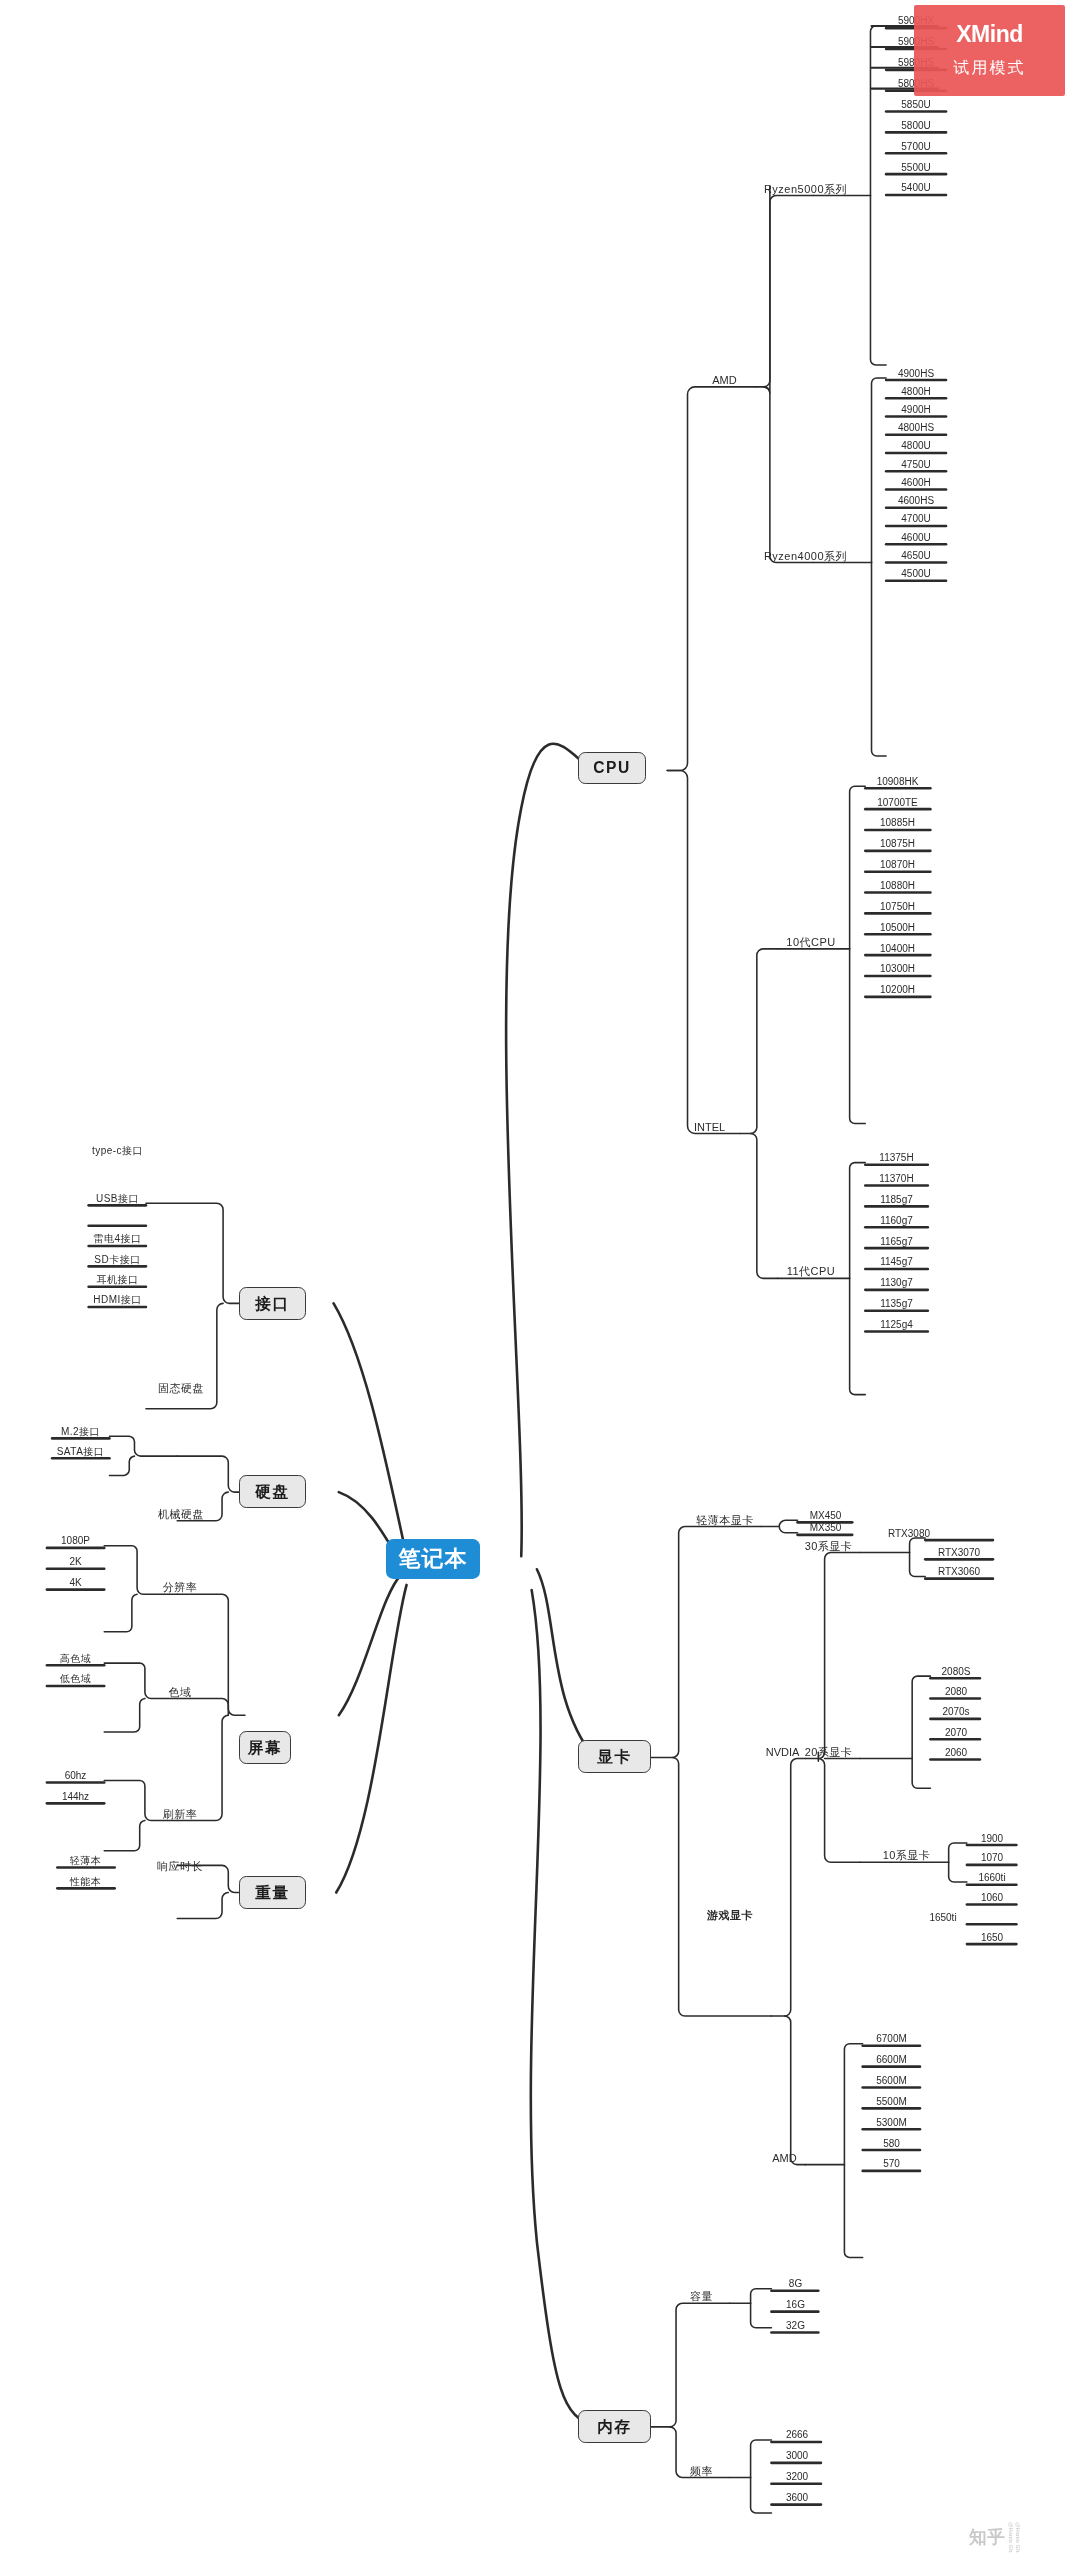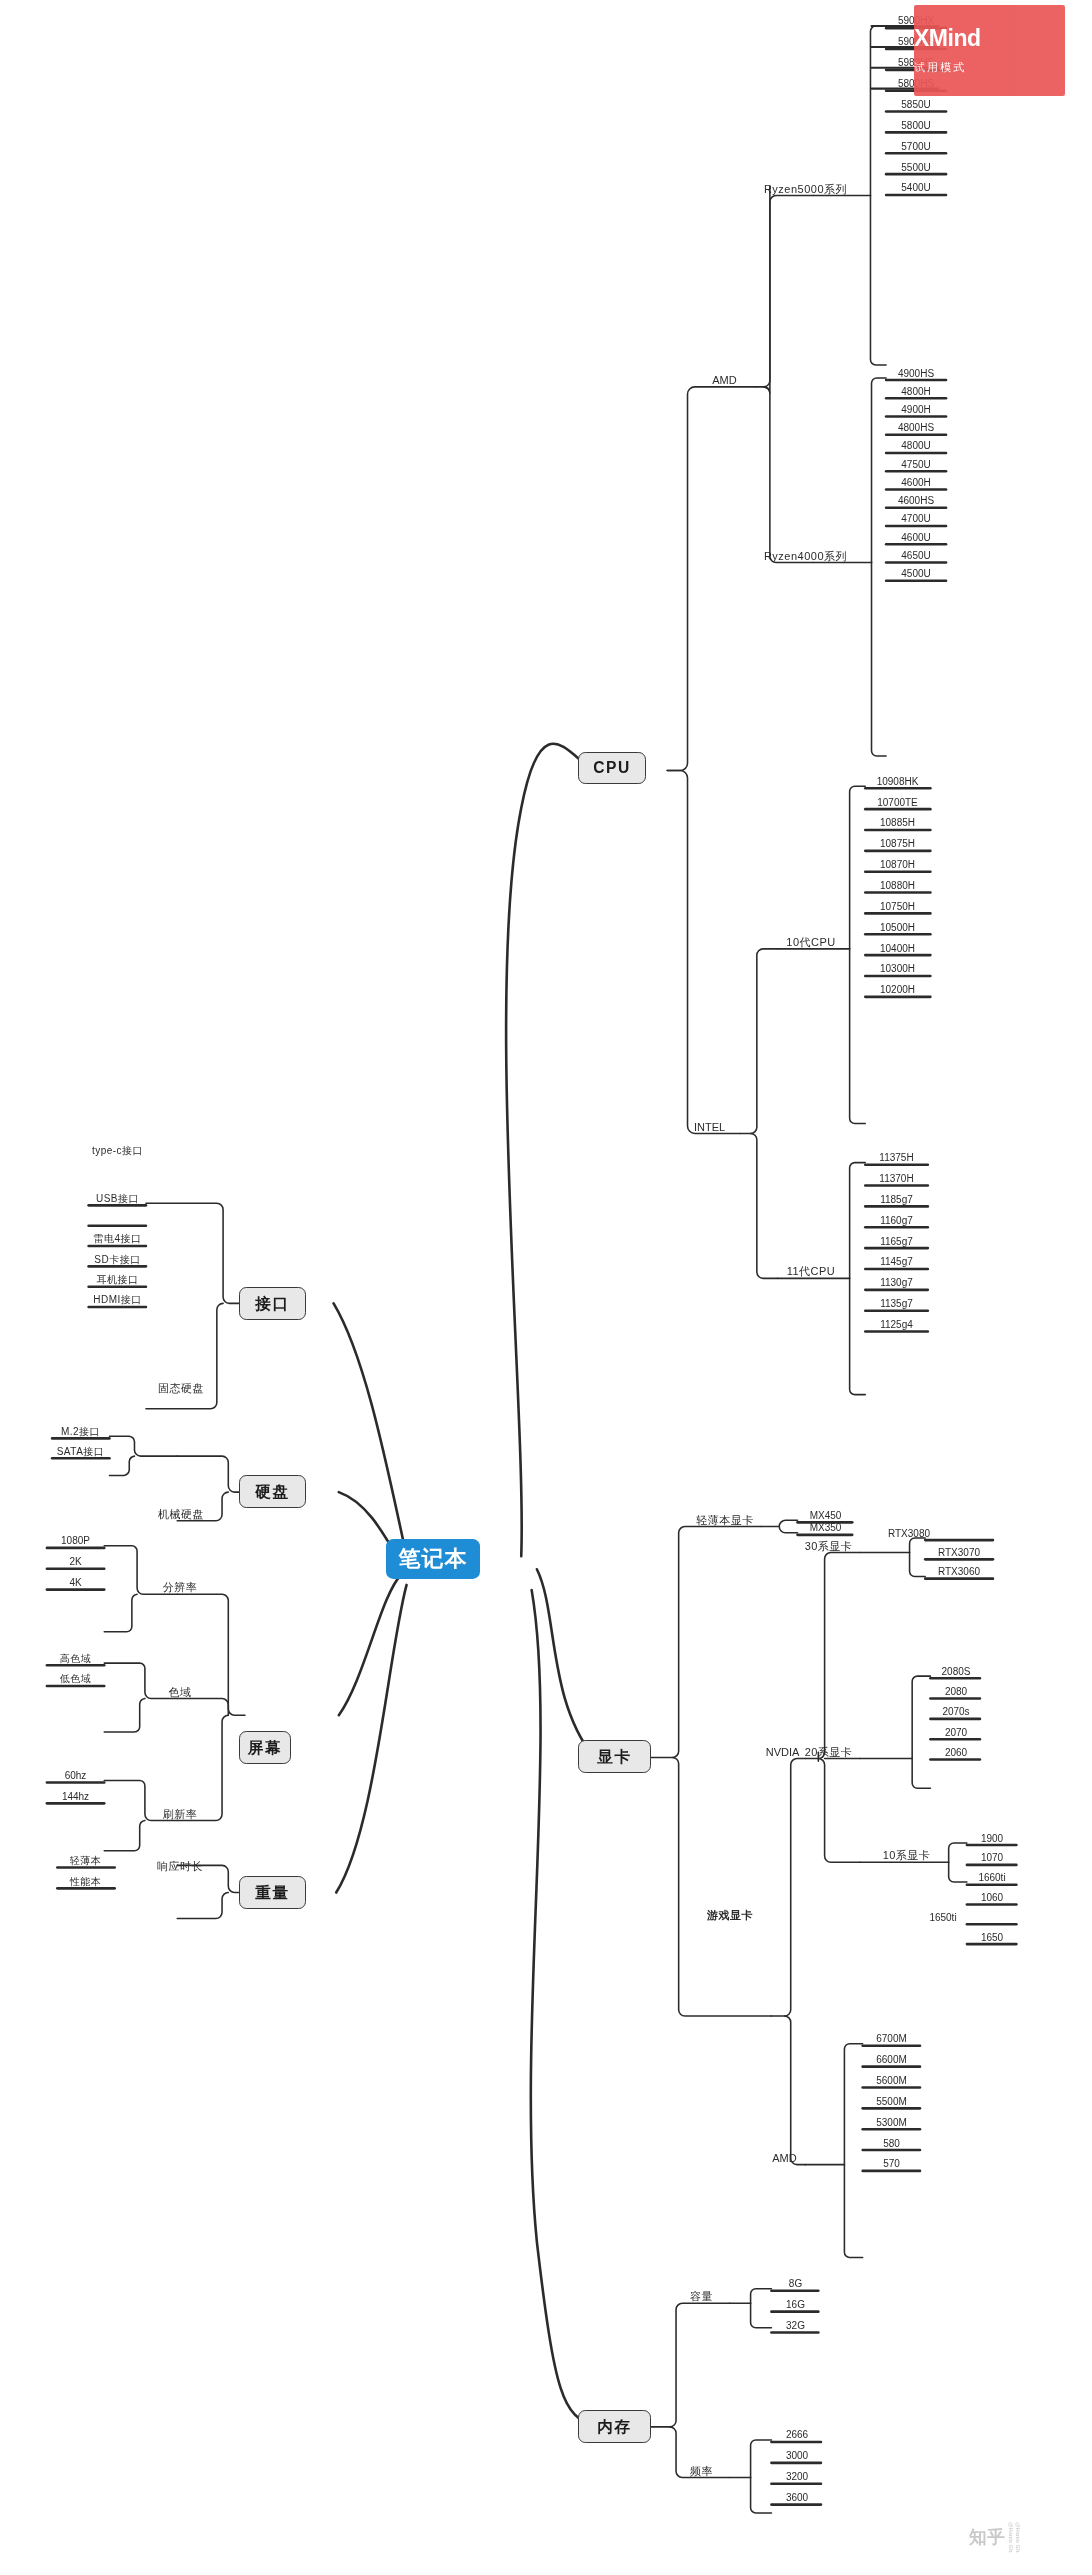--- a/index.html
+++ b/index.html
@@ -33,25 +33,25 @@
   
   .leaf{
     color:#2b2b2b;font-size:10px;line-height:1;
     display:flex;align-items:flex-end;justify-content:center;
   }
   .leaf.cn,.sub.cn{letter-spacing:0.5px;}
 
   
   .xmind{
     position:absolute;background:#eb5757;color:#ffffff;border-radius:2.1px;
-    display:flex;flex-direction:column;align-items:flex-start;justify-content:center;
+    display:flex;flex-direction:column;align-items:center;justify-content:center;
     opacity:.93;
   }
   .xmind-title{font-size:23px;font-weight:bold;letter-spacing:-0.5px;line-height:1.05;}
-  .xmind-sub{font-size:11px;letter-spacing:2.1px;line-height:1.4;margin-top:10px;}
+  .xmind-sub{font-size:16px;letter-spacing:2.1px;line-height:1.4;margin-top:10px;}
 
   
   .zhihu{
     position:absolute;color:#c9c9c9;font-size:17.7px;font-weight:bold;
     letter-spacing:0.5px;display:flex;align-items:center;
   }
   .zhihu small{font-size:5.7px;letter-spacing:0;margin-left:1.6px;line-height:1;
     writing-mode:vertical-rl;opacity:.85;}
 </style>
 </head>

